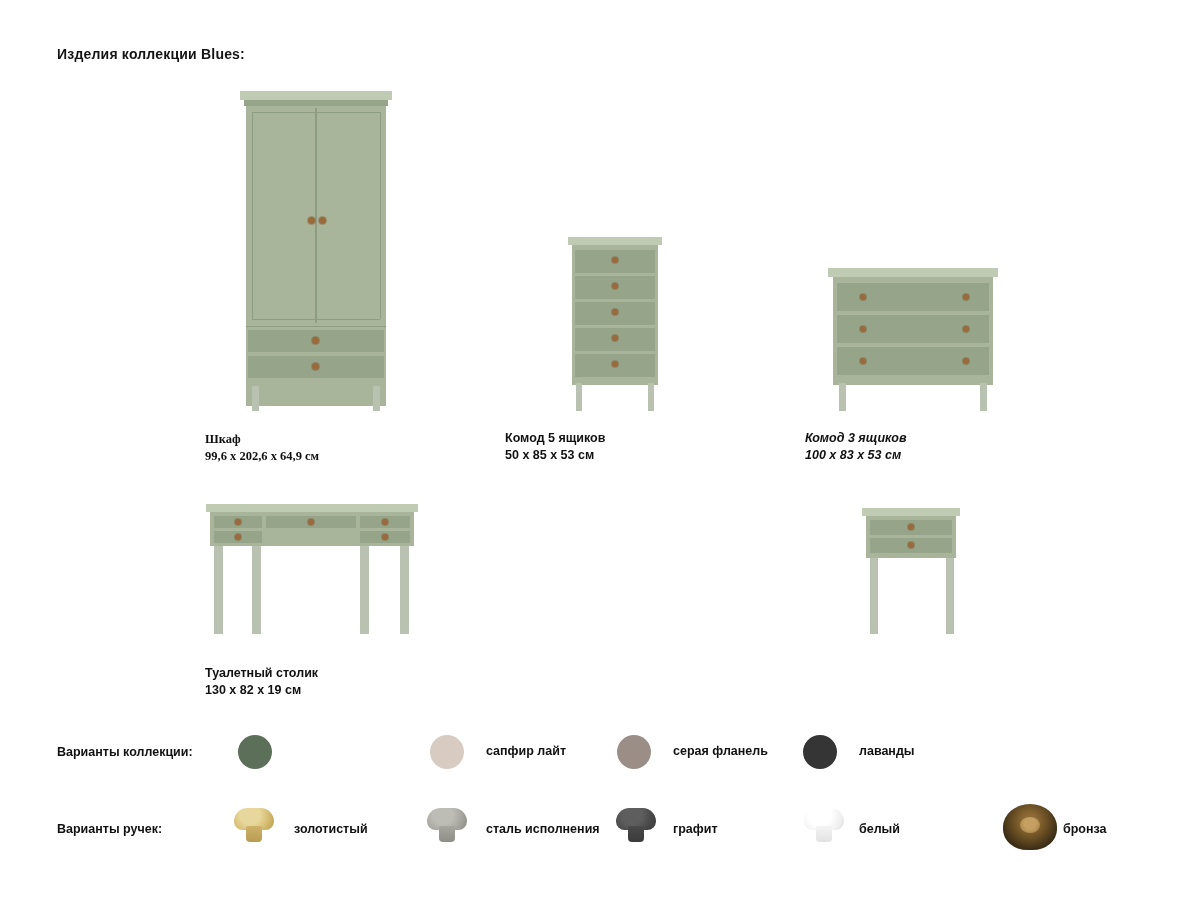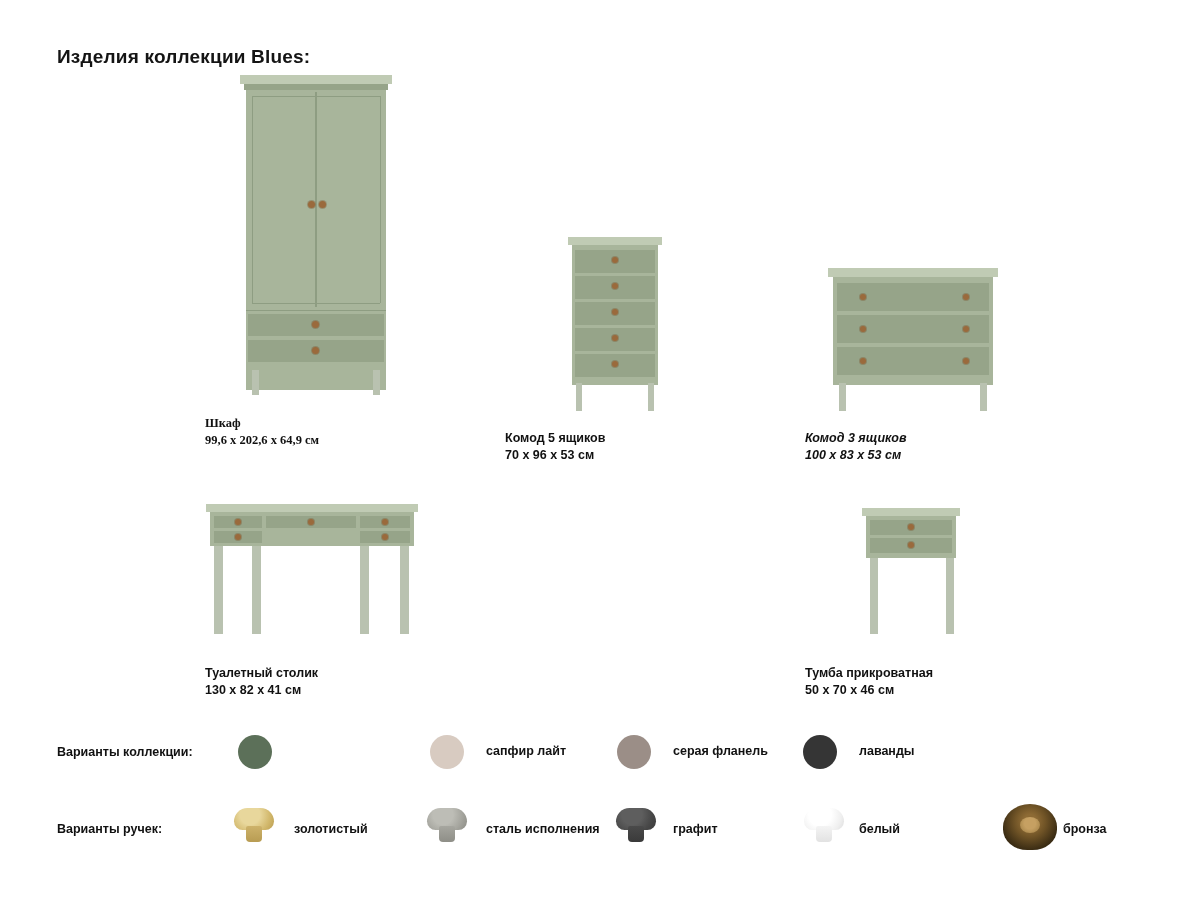--- a/index.html
+++ b/index.html
@@ -19,21 +19,21 @@
     position: absolute;
     left: 0; top: 0;
     width: 1200px;
     height: 900px;
     background: #ffffff;
   }
   .title {
     position: absolute;
     left: 57px;
     top: 46px;
-    font-size: 19px;
+    font-size: 14px;
     font-weight: bold;
     letter-spacing: 0.2px;
     color: #141414;
   }
 
   
   .product {
     position: absolute;
     width: 300px;
   }
@@ -114,21 +114,21 @@
     background: radial-gradient(circle at 50% 40%, #c6a062 0 40%, #9a7a40 100%);
   }
 </style>
 </head>
 <body>
 
 <div class="page">
 
   <div class="title">Изделия коллекции Blues:</div>
 
-  <div class="product" style="left:200px; top:70px;font-family:Liberation Serif, serif;">
+  <div class="product" style="left:200px; top:86px;font-family:Liberation Serif, serif;">
     <div class="stage" style="height:330px;">
       <div class="ftop" style="left:40px;  top:5px;   width:152px; height:9px;  background:#c0cbb4;"></div>
       <div class="fdark" style="left:44px;  top:14px;  width:144px; height:6px;"></div>
       <div class="fbody" style="left:46px;  top:20px;  width:140px; height:300px;"></div>
       <div class="fline" style="left:115px; top:22px;  width:2px;  height:215px;"></div>
       <div class="fline" style="left:52px;  top:26px;  width:1px;  height:207px;"></div>
       <div class="fline" style="left:180px; top:26px;  width:1px;  height:207px;"></div>
       <div class="fline" style="left:52px;  top:26px;  width:128px;height:1px;"></div>
       <div class="fline" style="left:52px;  top:233px; width:128px;height:1px;"></div>
       <div class="knob" style="left:108px;  top:131px;"></div>
@@ -159,21 +159,21 @@
       <div class="knob sm" style="left:112px; top:224px;"></div>
       <div class="fdark" style="left:75px;  top:243px; width:80px; height:23px;"></div>
       <div class="knob sm" style="left:112px; top:250px;"></div>
       <div class="fdark" style="left:75px;  top:269px; width:80px; height:23px;"></div>
       <div class="knob sm" style="left:112px; top:276px;"></div>
       <div class="fleg" style="left:76px;  top:298px; width:6px; height:28px;"></div>
       <div class="fleg" style="left:148px; top:298px; width:6px; height:28px;"></div>
     </div>
     <div class="caption" style="position:absolute; left:5px; top:345px;">
       <div>Комод 5 ящиков</div>
-      <div class="dims">70 x 96 x 53 см</div>
+      <div class="dims">50 x 85 x 53 см</div>
     </div>
   </div>
 
   <div class="product" style="left:800px; top:85px;">
     <div class="stage" style="height:330px;">
       <div class="ftop" style="left:28px;  top:183px; width:170px; height:9px; background:#c0cbb4;"></div>
       <div class="fbody" style="left:33px;  top:192px; width:160px; height:108px;"></div>
       <div class="fdark" style="left:37px;  top:198px; width:152px; height:28px;"></div>
       <div class="knob sm" style="left:60px;  top:209px;"></div>
       <div class="knob sm" style="left:163px; top:209px;"></div>
@@ -206,40 +206,36 @@
       <div class="knob sm" style="left:35px; top:44px;"></div>
       <div class="fdark" style="left:160px; top:41px; width:50px;  height:12px;"></div>
       <div class="knob sm" style="left:182px; top:44px;"></div>
       <div class="fleg" style="left:14px;  top:56px; width:9px; height:88px;"></div>
       <div class="fleg" style="left:52px;  top:56px; width:9px; height:88px;"></div>
       <div class="fleg" style="left:160px; top:56px; width:9px; height:88px;"></div>
       <div class="fleg" style="left:200px; top:56px; width:9px; height:88px;"></div>
     </div>
     <div class="caption" style="position:absolute; left:5px; top:175px;">
       <div>Туалетный столик</div>
-      <div class="dims">130 x 82 x 41 см</div>
+      <div class="dims">130 x 82 x 19 см</div>
     </div>
   </div>
 
 
   <div class="product" style="left:800px; top:490px;">
     <div class="stage" style="height:150px;">
       <div class="ftop" style="left:62px;  top:18px; width:98px; height:8px; background:#c0cbb4;"></div>
       <div class="fbody" style="left:66px;  top:26px; width:90px; height:42px;"></div>
       <div class="fdark" style="left:70px;  top:30px; width:82px; height:15px;"></div>
       <div class="knob sm" style="left:108px; top:34px;"></div>
       <div class="fdark" style="left:70px;  top:48px; width:82px; height:15px;"></div>
       <div class="knob sm" style="left:108px; top:52px;"></div>
       <div class="fleg" style="left:70px;  top:68px; width:8px; height:76px;"></div>
       <div class="fleg" style="left:146px; top:68px; width:8px; height:76px;"></div>
     </div>
-    <div class="caption" style="position:absolute; left:5px; top:175px;">
-      <div>Тумба прикроватная</div>
-      <div class="dims">50 x 70 x 46 см</div>
-    </div>
   </div>
 
   <div class="rowlabel" style="left:57px; top:745px;">Варианты коллекции:</div>
 
   <div class="swatch" style="left:238px; top:735px; background:#5c7059;"></div>
 
   <div class="swatch" style="left:430px; top:735px; background:#d8cbc1;"></div>
   <div class="swlabel" style="left:486px; top:743px;">сапфир лайт</div>
 
   <div class="swatch" style="left:617px; top:735px; background:#9b8e87;"></div>

